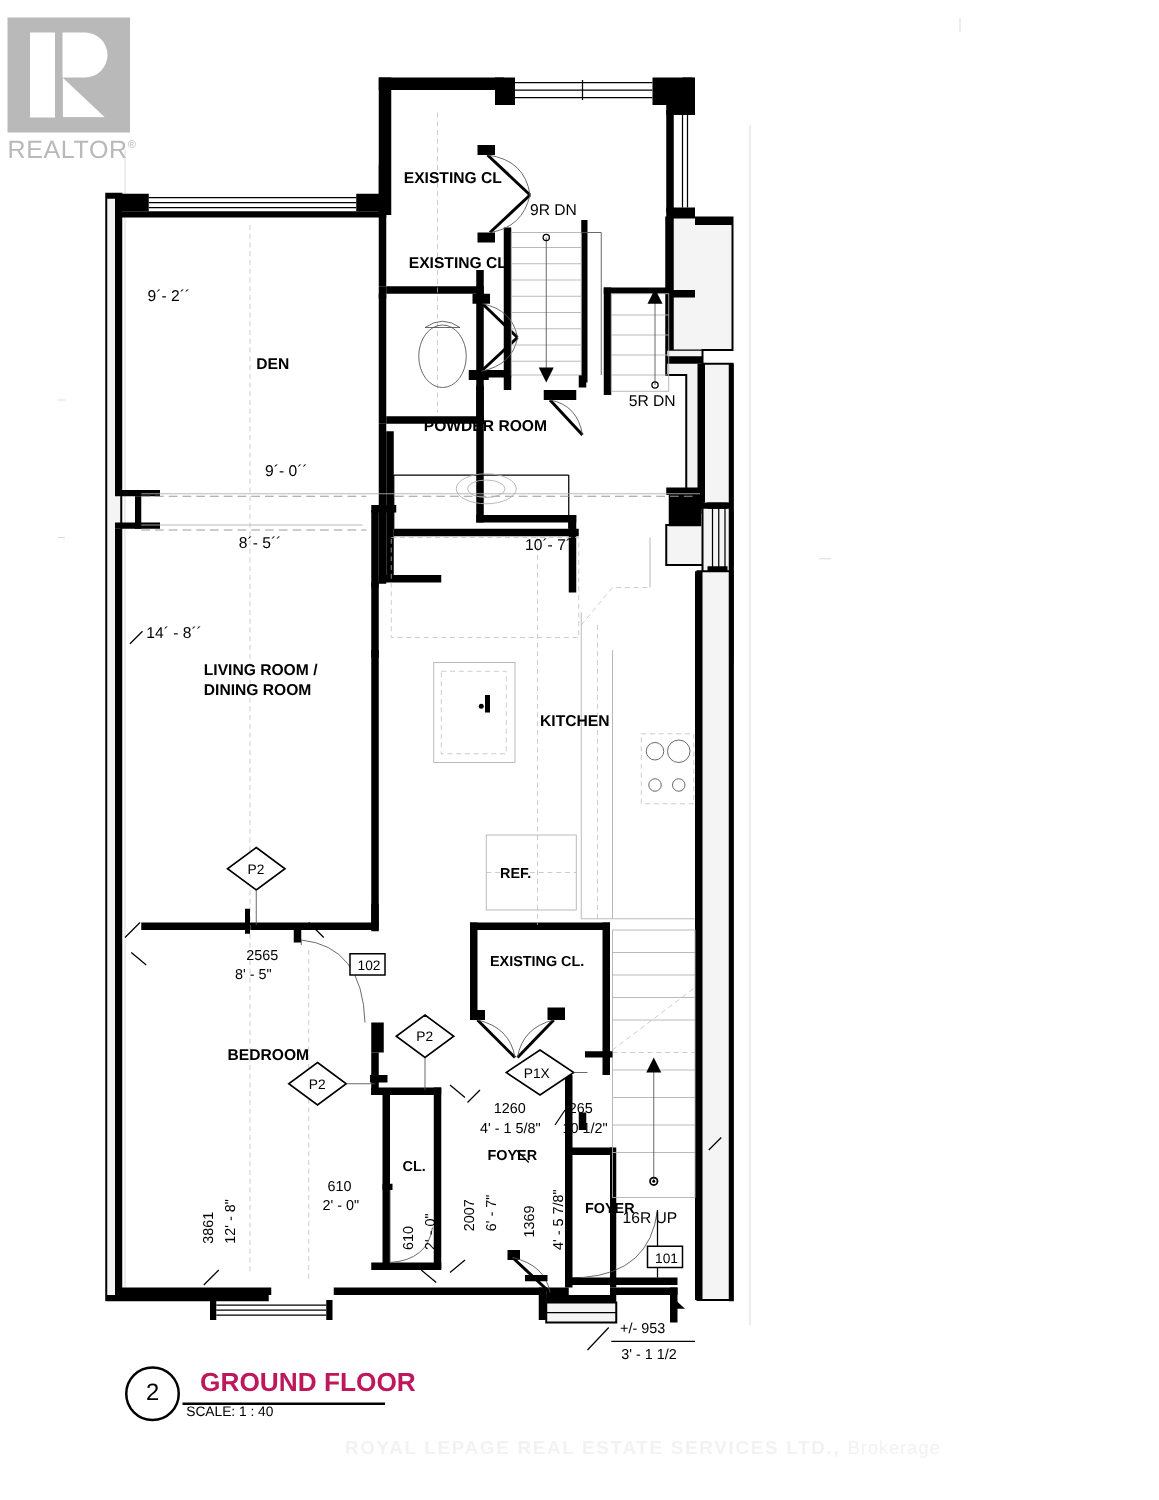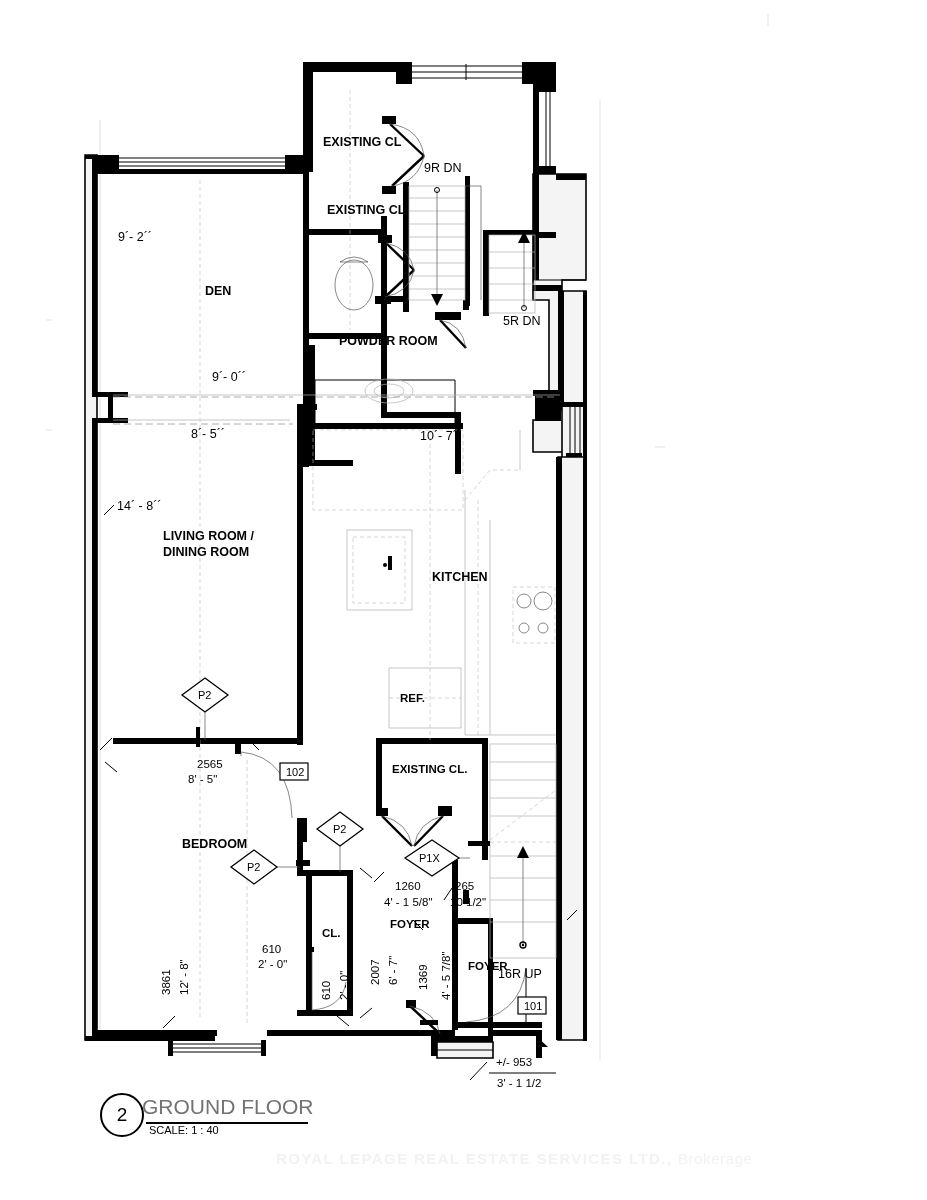--- a/index.html
+++ b/index.html
@@ -105,24 +105,25 @@
     border: 2px solid #000;
     border-radius: 50%;
     display: flex;
     align-items: center;
     justify-content: center;
     font-size: 19px;
     color: #000;
   }
   .tb-title {
     position: absolute;
-    left: 42px; top: 2px;
+    left: 60px; top: 2px;
     font-size: 21px;
-    color: #737373;
+    color: #be185d;
     white-space: nowrap;
+    font-weight: bold;
   }
   .tb-rule {
     position: absolute;
     left: 46px; top: 29px;
     width: 162px; height: 2px;
     background: #000;
   }
   .tb-scale {
     position: absolute;
     left: 49px; top: 31px;
@@ -150,20 +151,28 @@
   .dash { stroke: #9a9a9a; stroke-width: 0.8; fill: none; stroke-dasharray: 7 4; }
   .dashfine { stroke: #bbb; stroke-width: 0.6; fill: none; stroke-dasharray: 4 3; }
   .heavy { stroke: #000; stroke-width: 2.4; fill: none; }
   .leader { stroke: #000; stroke-width: 1; fill: none; }
 </style>
 </head>
 <body>
 
 <div id="plan-root">
 
+  <div class="realtor-logo">
+    <div class="realtor-box">
+      <div class="realtor-bar"></div>
+      <div class="realtor-bowl"></div>
+      <div class="realtor-leg"></div>
+    </div>
+    <div class="realtor-word"><span>REALTOR</span><sup>®</sup></div>
+  </div>
 
   <svg class="plan" viewBox="0 0 927 1200">
 
     <g>
       <line class="fainter" x1="100" y1="120" x2="100" y2="1040"></line>
       <line class="fainter" x1="600" y1="100" x2="600" y2="1060"></line>
       <line class="fainter" x1="46" y1="320" x2="52" y2="320"></line>
       <line class="fainter" x1="46" y1="430" x2="52" y2="430"></line>
       <line class="fainter" x1="768" y1="14" x2="768" y2="26"></line>
       <line class="fainter" x1="655" y1="447" x2="665" y2="447"></line>

